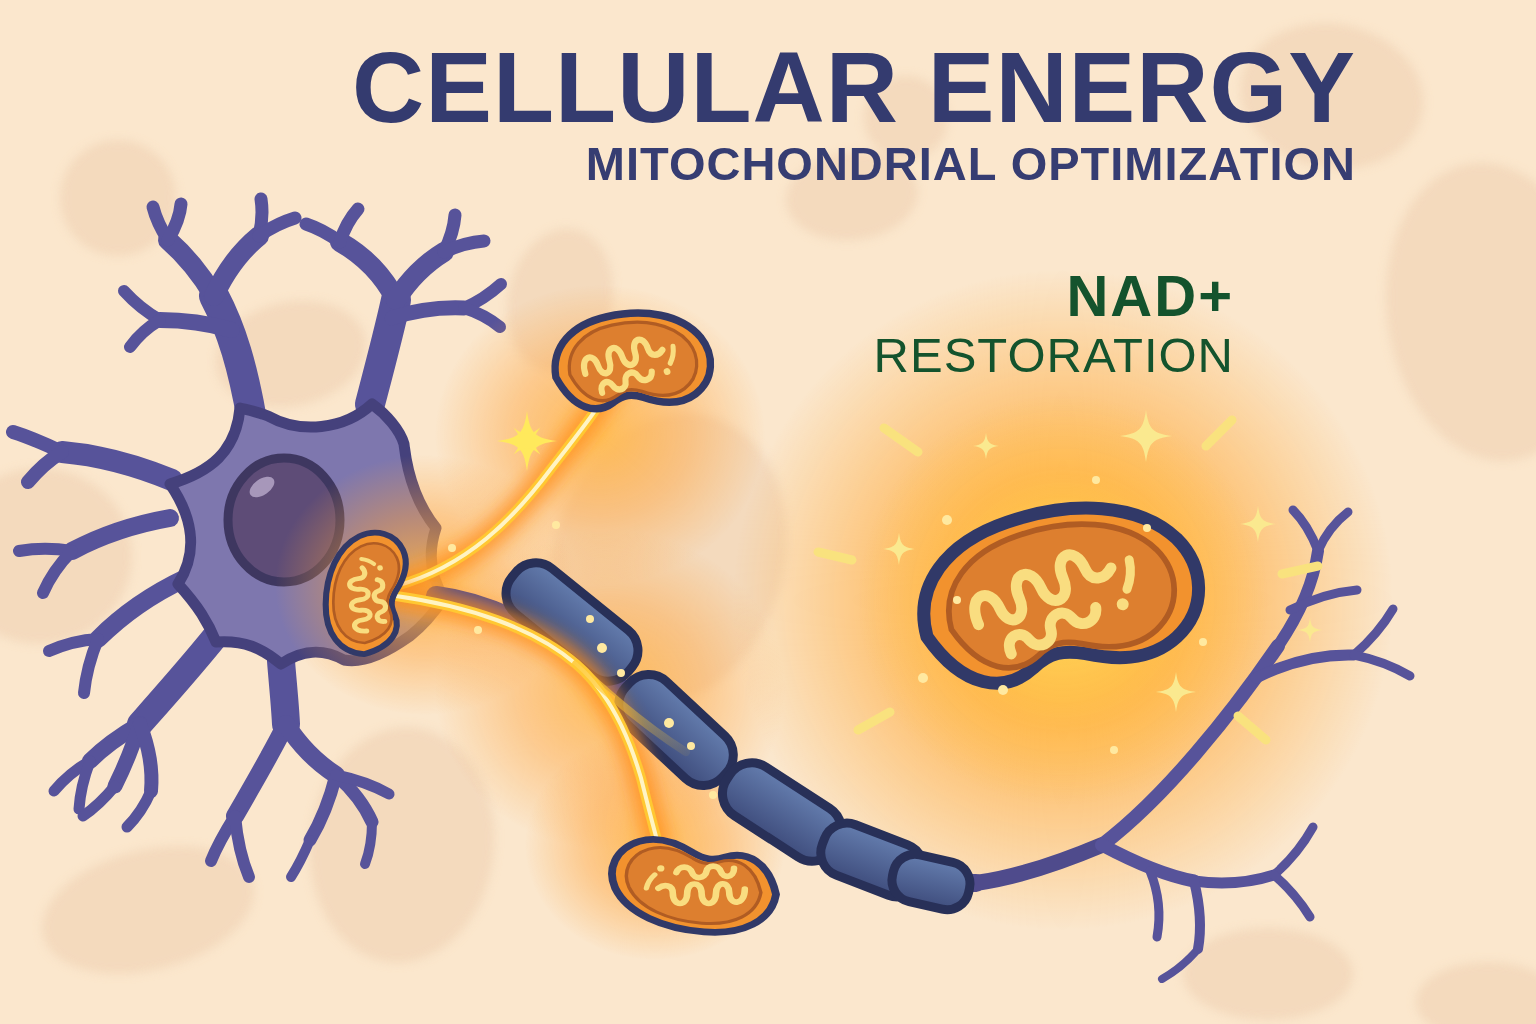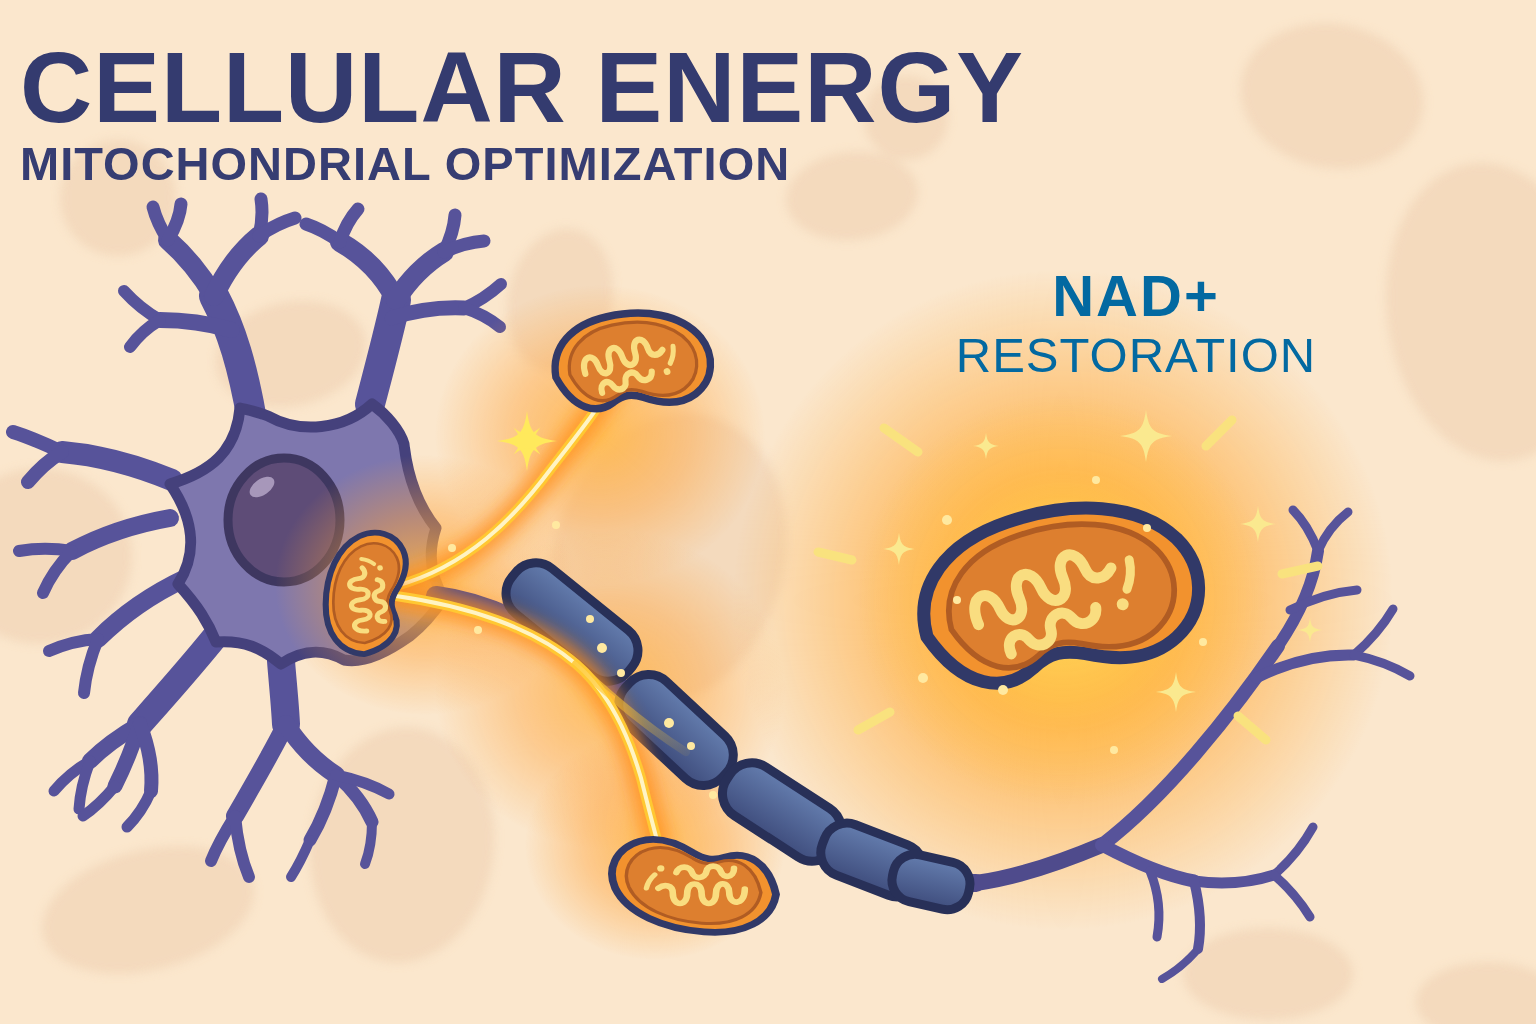--- a/index.html
+++ b/index.html
@@ -1,22 +1,22 @@
 <!DOCTYPE html>
 <html><head>
 <meta charset="utf-8">
 <style>
   html,body{margin:0;padding:0;}
   body{width:1536px;height:1024px;overflow:hidden;background:#fbe7cd;}
   .stage{position:relative;width:1536px;height:1024px;font-family:"Liberation Sans",sans-serif;}
   .stage svg{position:absolute;left:0;top:0;}
-  .heading{position:absolute;left:0;top:36px;width:1356px;text-align:left;color:#343b6f;pointer-events:none;padding-left:20px;}
+  .heading{position:absolute;left:0;top:36px;width:1356px;text-align:right;color:#343b6f;pointer-events:none;}
   .heading .title{font-weight:bold;font-size:100px;line-height:1.02;letter-spacing:1px;}
   .heading .subtitle{font-weight:bold;font-size:47px;line-height:1;letter-spacing:1px;margin-top:2px;color:#363d72;}
-  .callout{position:absolute;left:953px;top:266px;width:366px;text-align:center;color:#0369a1;pointer-events:none;}
+  .callout{position:absolute;left:868px;top:266px;width:366px;text-align:right;color:#14532d;pointer-events:none;}
   .callout .line1{font-weight:bold;font-size:58px;line-height:1.05;letter-spacing:2px;}
   .callout .line2{font-weight:normal;font-size:49px;line-height:1.15;letter-spacing:1px;}
 </style>
 </head>
 <body>
 
 <div class="stage">
 
 <svg width="1536" height="1024" viewBox="0 0 1536 1024" xmlns="http://www.w3.org/2000/svg" xmlns:xlink="http://www.w3.org/1999/xlink">
   <defs>

